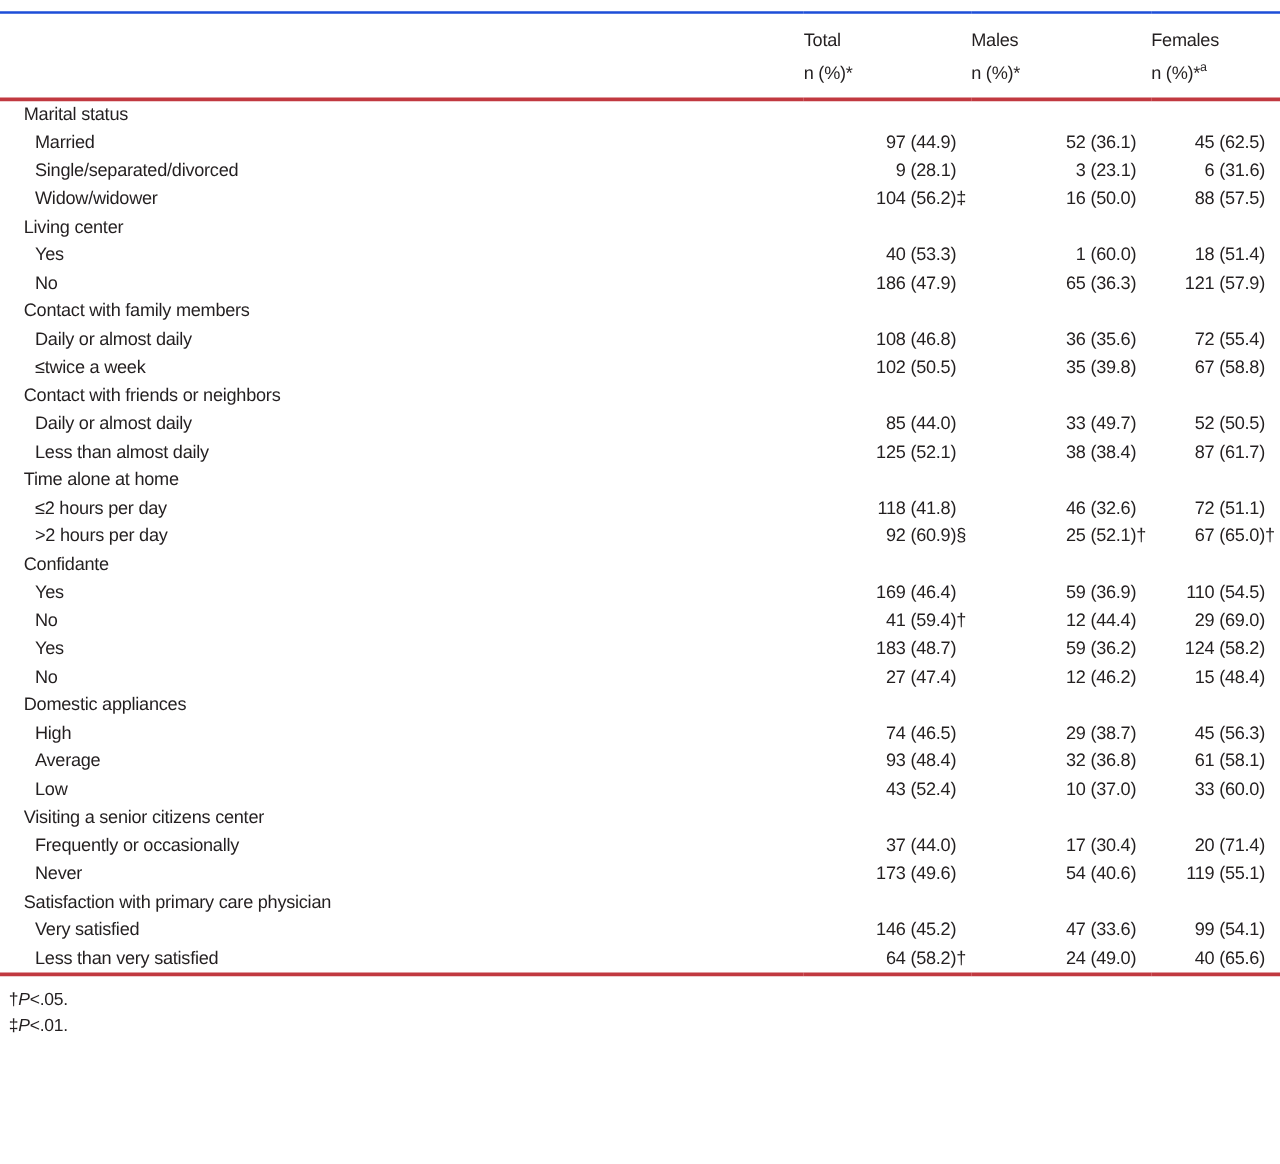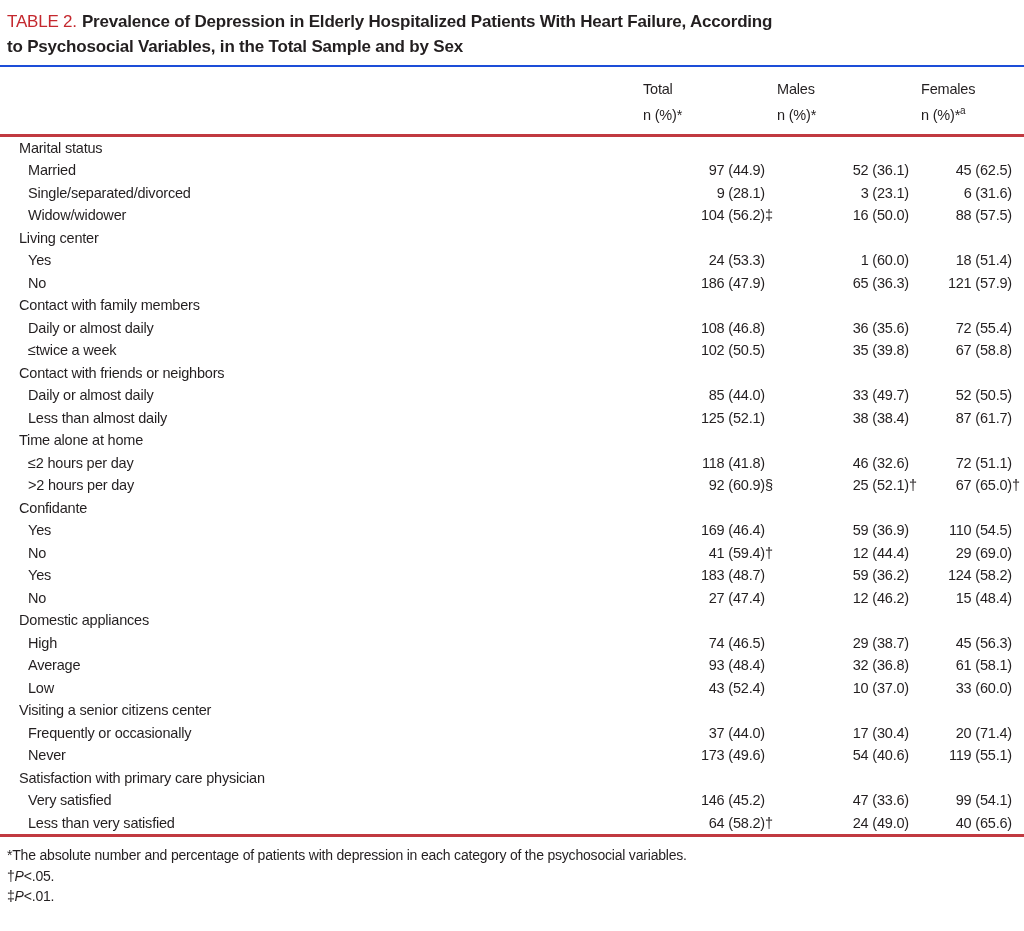--- a/index.html
+++ b/index.html
@@ -81,24 +81,20 @@
   }
   .footnotes i {
     font-style: italic;
   }
 </style>
 </head>
 <body>
 
 <div class="page">
 
-  <div class="title">
-    <span class="tnum">TABLE 2.</span><span>Prevalence of Depression in Elderly Hospitalized Patients With Heart Failure, According</span><br>
-    <span>to Psychosocial Variables, in the Total Sample and by Sex</span>
-  </div>
 
   <table>
     <colgroup>
       <col class="c0">
         <col class="c1">
         <col class="c2">
         <col class="c3">
     </colgroup>
     <thead>
       <tr>
@@ -143,21 +139,21 @@
           <td class="num"><span class="v">88 (57.5)</span><span class="m"></span></td>
         </tr>
         <tr>
           <td class="label group">Living center</td>
           <td class="num"><span class="v"></span><span class="m"></span></td>
           <td class="num"><span class="v"></span><span class="m"></span></td>
           <td class="num"><span class="v"></span><span class="m"></span></td>
         </tr>
         <tr>
           <td class="label item">Yes</td>
-          <td class="num"><span class="v">24 (53.3)</span><span class="m"></span></td>
+          <td class="num"><span class="v">40 (53.3)</span><span class="m"></span></td>
           <td class="num"><span class="v">1 (60.0)</span><span class="m"></span></td>
           <td class="num"><span class="v">18 (51.4)</span><span class="m"></span></td>
         </tr>
         <tr>
           <td class="label item">No</td>
           <td class="num"><span class="v">186 (47.9)</span><span class="m"></span></td>
           <td class="num"><span class="v">65 (36.3)</span><span class="m"></span></td>
           <td class="num"><span class="v">121 (57.9)</span><span class="m"></span></td>
         </tr>
         <tr>
@@ -301,19 +297,18 @@
         <tr>
           <td class="label item">Less than very satisfied</td>
           <td class="num"><span class="v">64 (58.2)</span><span class="m">†</span></td>
           <td class="num"><span class="v">24 (49.0)</span><span class="m"></span></td>
           <td class="num"><span class="v">40 (65.6)</span><span class="m"></span></td>
         </tr>
       </tbody>
   </table>
 
   <div class="footnotes">
-      <div><span>*</span><span>The absolute number and percentage of patients with depression in each category of the psychosocial variables.</span></div>
       <div><span>†</span><i>P</i><span>&lt;.05.</span></div>
       <div><span>‡</span><i>P</i><span>&lt;.01.</span></div>
       <div></div>
     </div>
 
 </div>
 
 </body></html>

